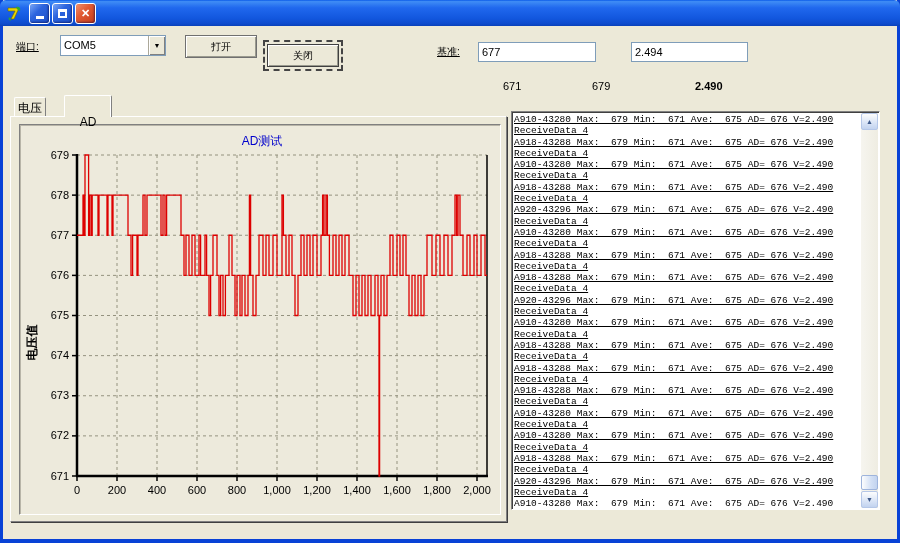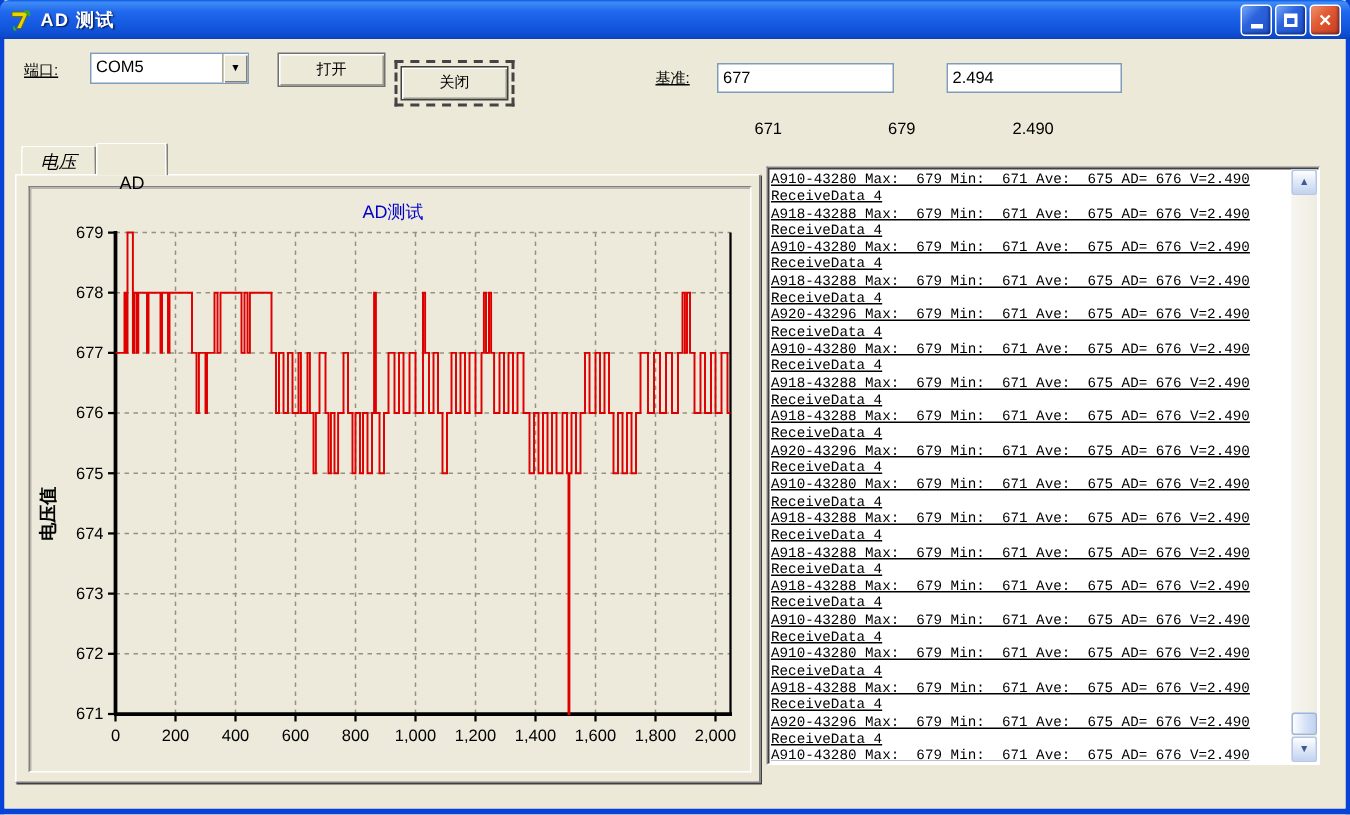--- a/index.html
+++ b/index.html
@@ -66,21 +66,21 @@
   .readout { position:absolute; top:54px; font-size:11px; color:#000; }
 
   
   .tab {
     position:absolute; height:19px; top:71px; background:#ECE9D8; font-size:12px;
     border-top:1px solid #fff; border-left:1px solid #fff; border-right:1px solid #808080;
     border-radius:2px 2px 0 0; text-align:center; padding-top:2px; cursor:default;
   }
   .tab.active { top:69px; height:22px; z-index:5; padding-top:19px;
     box-shadow:-1px 0 0 #fff inset; }
-  #tab-voltage { left:11px; width:50px;font-style:italic; }
+  #tab-voltage { left:11px; width:32px; }
   #tab-ad { left:61px; width:48px; }
 
   #tab-panel {
     position:absolute; left:7px; top:90px; width:497px; height:406px; background:#ECE9D8;
     border-top:1px solid #fff; border-left:1px solid #fff;
     border-right:1px solid #808080; border-bottom:1px solid #808080;
     box-shadow:1px 1px 0 #404040;
   }
   #chart-panel {
     position:absolute; left:8px; top:7px; width:482px; height:391px; background:#EDEADC;
@@ -127,21 +127,20 @@
 
 <div id="window">
 
   <div id="titlebar">
     <svg id="app-icon" viewBox="0 0 17 17">
       <rect x="0" y="0" width="17" height="17" fill="none"></rect>
       <path d="M2 3 L13 3 L8 14 L5 14 L9 6 L2 6 Z" fill="#E8D400" stroke="#6A6A00" stroke-width="0.6"></path>
       <path d="M10 2 C13 1 15 3 14 6 C12 5 10.5 4 10 2 Z" fill="#2FA832"></path>
       <path d="M3 12 C2 14 3 16 5 15.5 C4.6 14 4 13 3 12 Z" fill="#2FA832"></path>
     </svg>
-    <span id="title-text">AD 测试</span>
     <div class="winbtn">
         <span class="min-glyph"></span>
       </div>
     <div class="winbtn">
         <span class="max-glyph"></span>
       </div>
     <div class="winbtn close">
         <span>✕</span>
       </div>
   </div>
@@ -155,21 +154,21 @@
     </div>
     <div class="btn" id="open-btn">打开</div>
     <div class="btn" id="close-btn">关闭</div>
 
     <span class="lbl" style="left:434px; top:19px;">基准:</span>
     <input class="field" style="left: 475px; top: 16px; width: 118px;" value="677">
     <input class="field" style="left: 628px; top: 16px; width: 117px;" value="2.494">
 
     <span class="readout" style="left:500px;">671</span>
     <span class="readout" style="left:589px;">679</span>
-    <span class="readout" style="left:672px;">2.490</span>
+    <span class="readout" style="left:692px;font-weight:bold;">2.490</span>
 
     <div class="tab" id="tab-voltage">电压</div>
     <div class="tab active" id="tab-ad">AD</div>
 
     <div id="tab-panel">
       <div id="chart-panel">
         <svg id="chart-svg" width="480" height="389" viewBox="0 0 480 389">
             <line x1="57" y1="310.875" x2="467" y2="310.875" stroke="#94927F" stroke-width="1" stroke-dasharray="3,3"></line>
             <line x1="57" y1="270.75" x2="467" y2="270.75" stroke="#94927F" stroke-width="1" stroke-dasharray="3,3"></line>
             <line x1="57" y1="230.625" x2="467" y2="230.625" stroke="#94927F" stroke-width="1" stroke-dasharray="3,3"></line>

